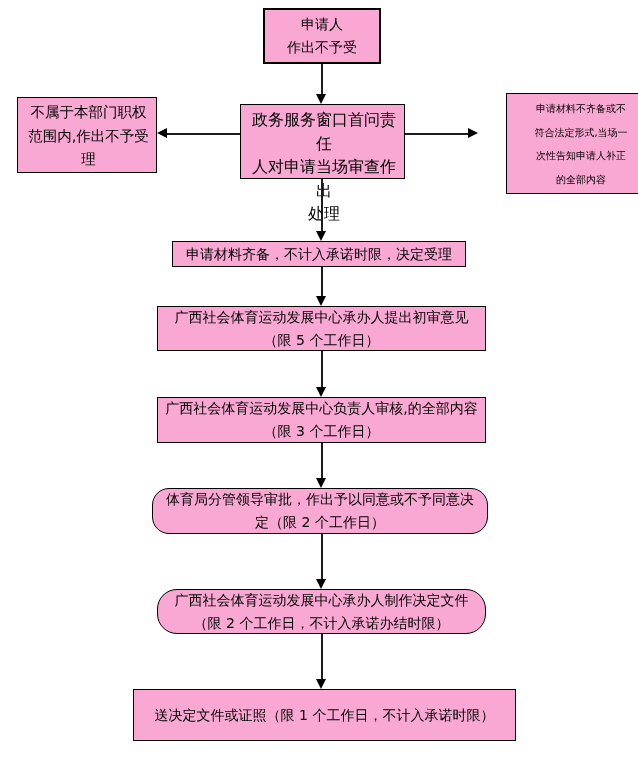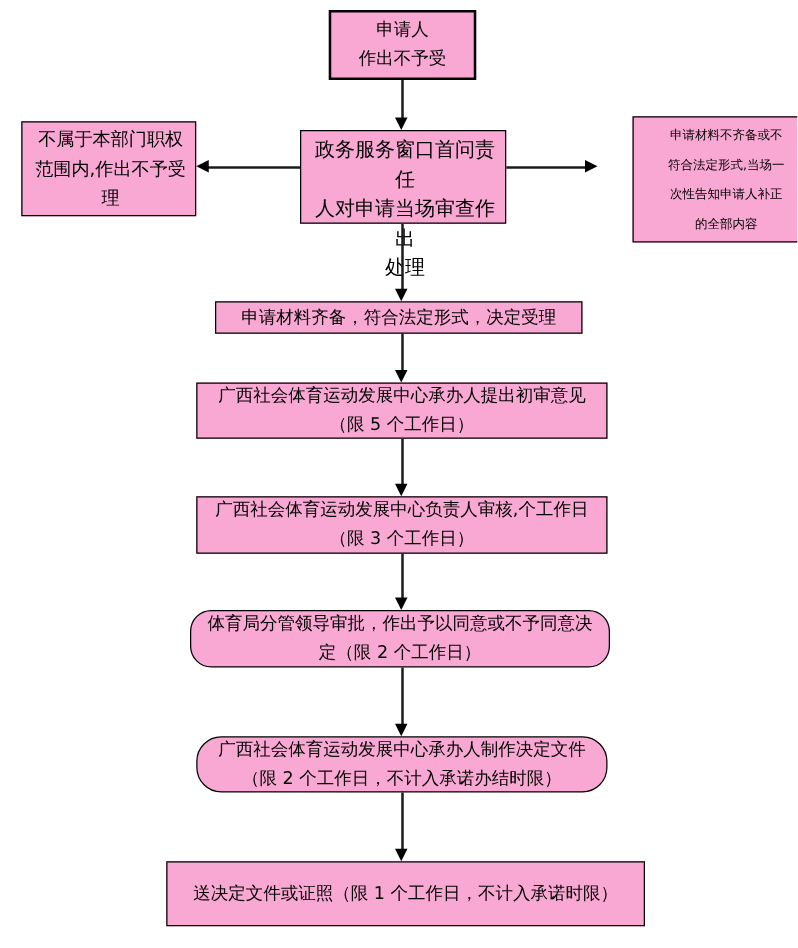--- a/index.html
+++ b/index.html
@@ -86,30 +86,30 @@
   </div>
 
   <div class="node left-al" style="left:506px; top:93px; width:147px; height:101px; font-size:10px; line-height:23.5px;">
     <span class="ln">申请材料不齐备或不</span>
     <span class="ln">符合法定形式,当场一</span>
     <span class="ln">次性告知申请人补正</span>
     <span class="ln">的全部内容</span>
   </div>
 
   <div class="node center-v" style="left:172px; top:241px; width:294px; height:26px;">
-    <span class="ln">申请材料齐备，符合法定形式，决定受理</span>
+    <span class="ln">申请材料齐备，不计入承诺时限，决定受理</span>
   </div>
 
   <div class="node center-v" style="left:157px; top:306px; width:329px; height:45px;">
     <span class="ln">广西社会体育运动发展中心承办人提出初审意见</span>
     <span class="ln">（限 5 个工作日）</span>
   </div>
 
   <div class="node center-v" style="left:157px; top:397px; width:329px; height:46px;">
-    <span class="ln">广西社会体育运动发展中心负责人审核,个工作日</span>
+    <span class="ln">广西社会体育运动发展中心负责人审核,的全部内容</span>
     <span class="ln">（限 3 个工作日）</span>
   </div>
 
   <div class="node center-v" style="left:152px; top:488px; width:336px; height:46px;border-radius:17px;">
     <span class="ln">体育局分管领导审批，作出予以同意或不予同意决</span>
     <span class="ln">定（限 2 个工作日）</span>
   </div>
 
   <div class="node center-v" style="left:157px; top:589px; width:329px; height:45px;border-radius:20px;">
     <span class="ln">广西社会体育运动发展中心承办人制作决定文件</span>

